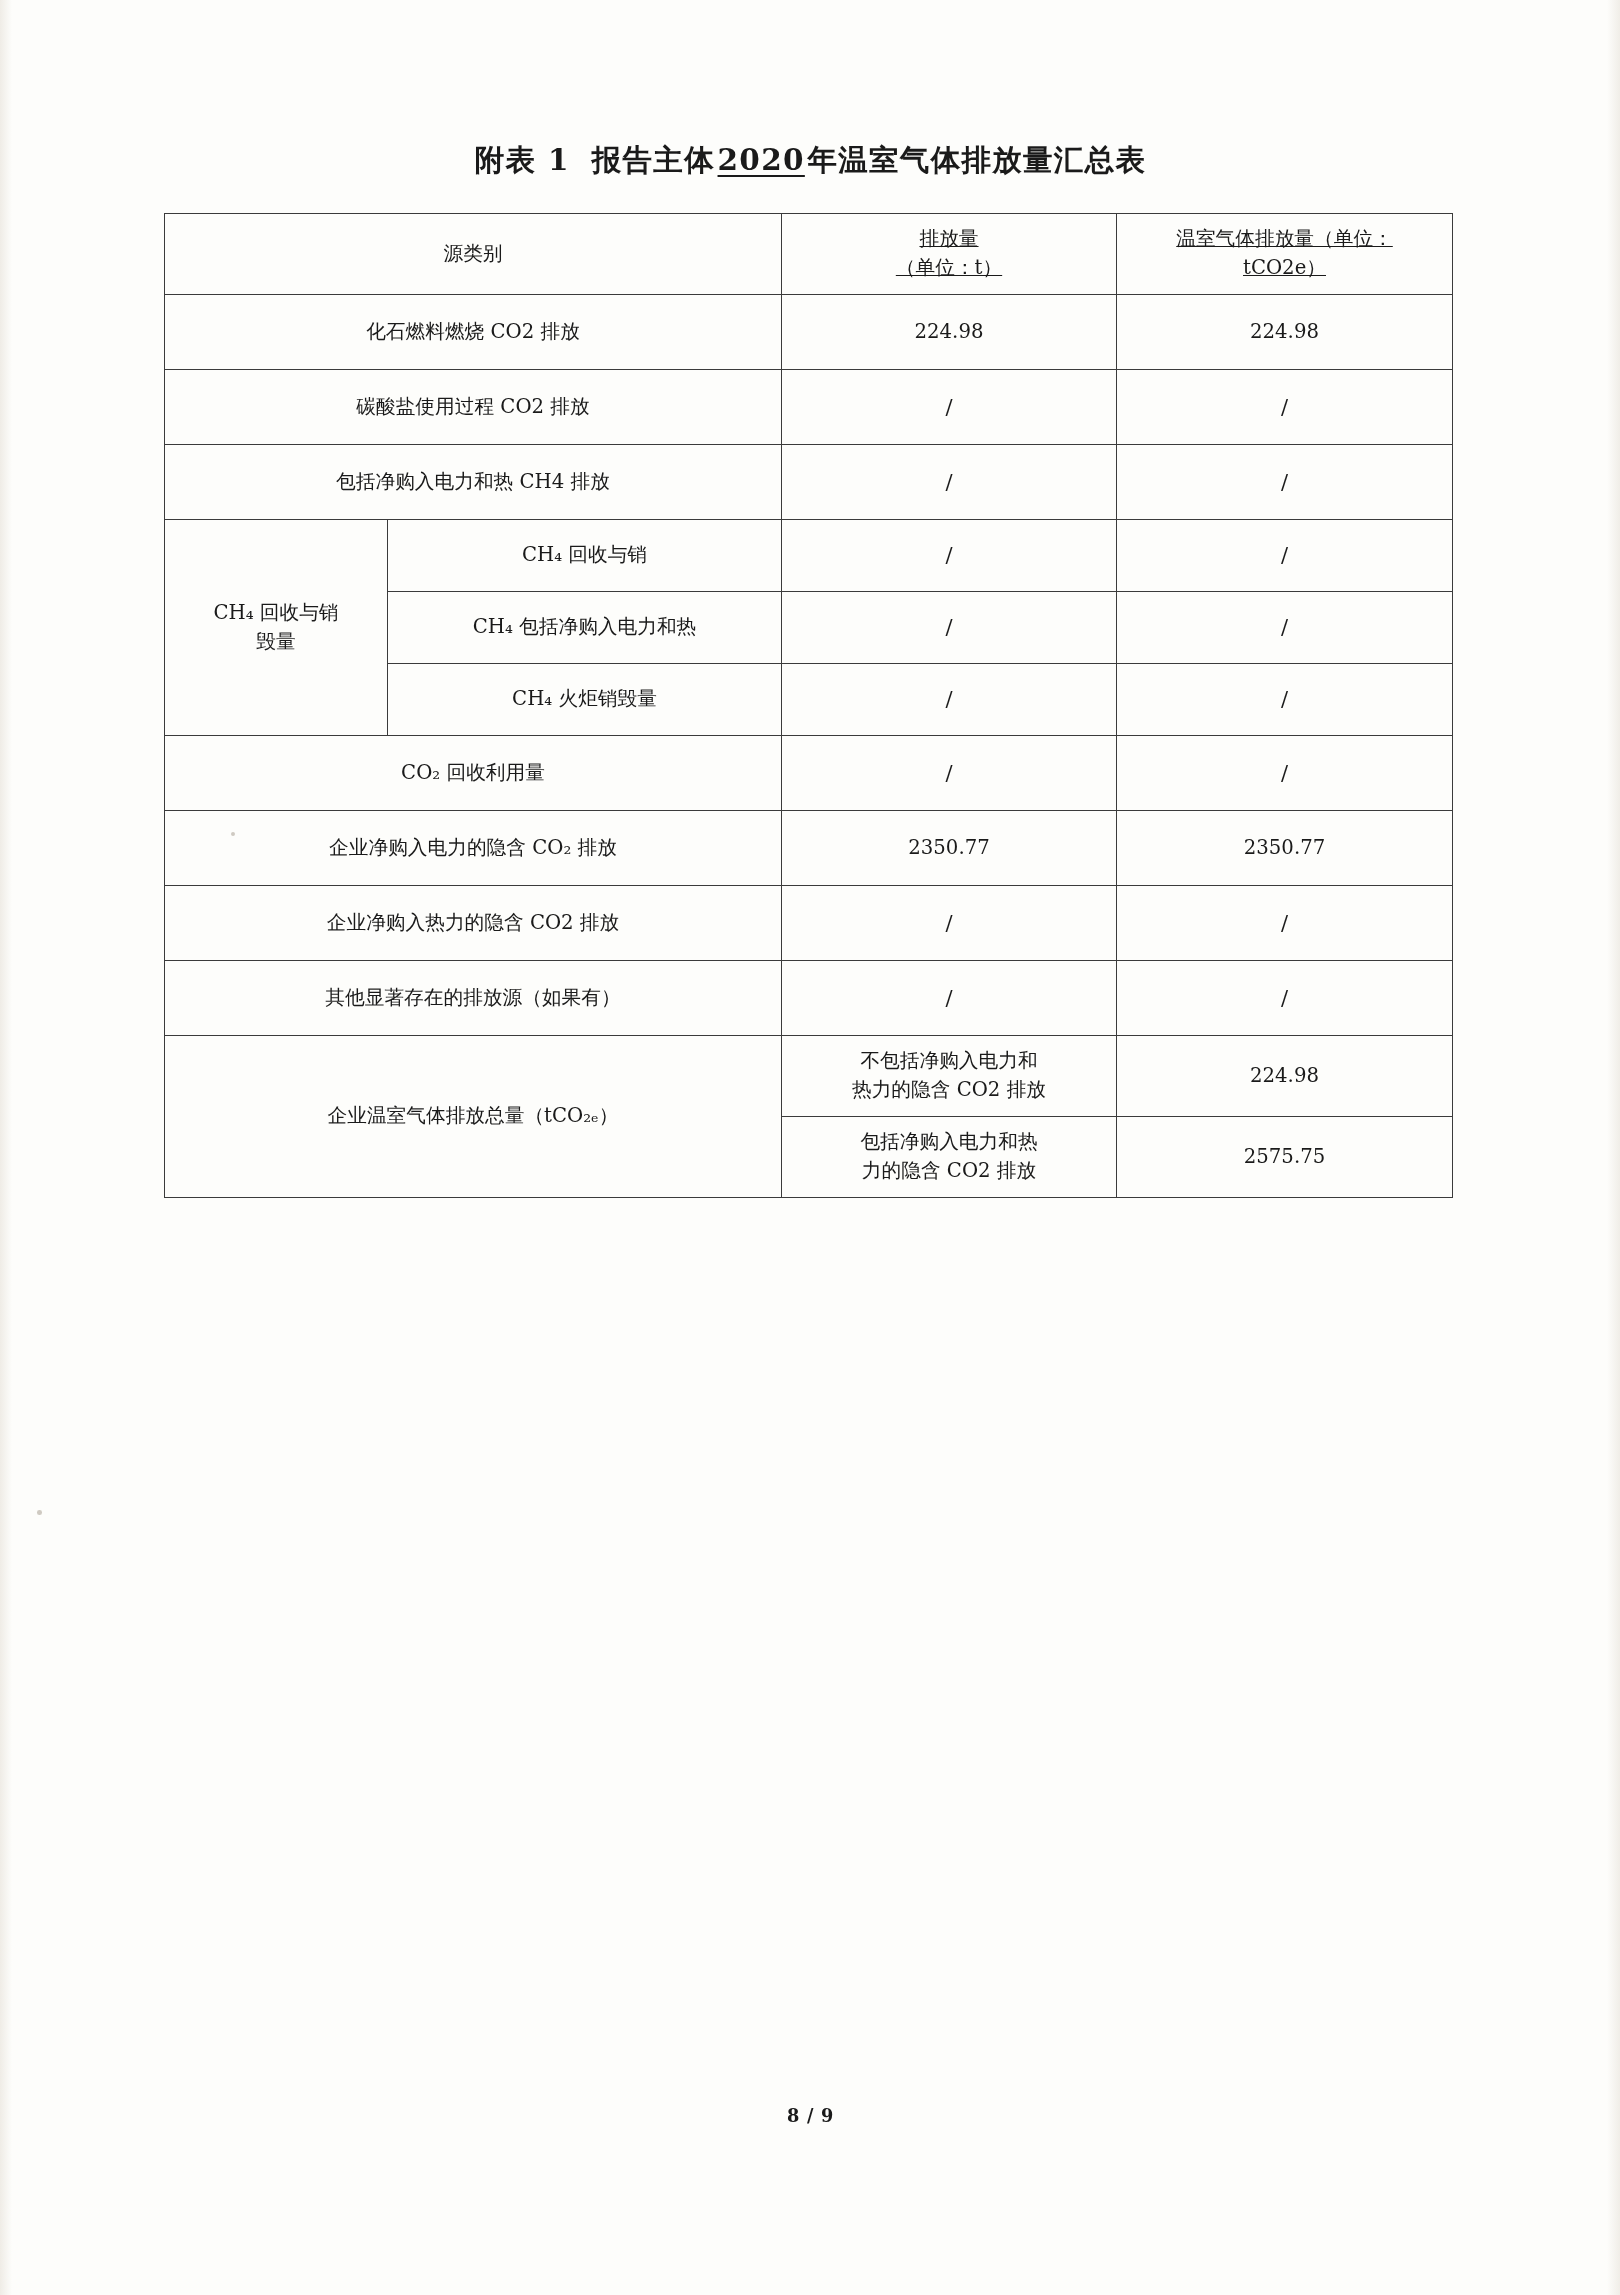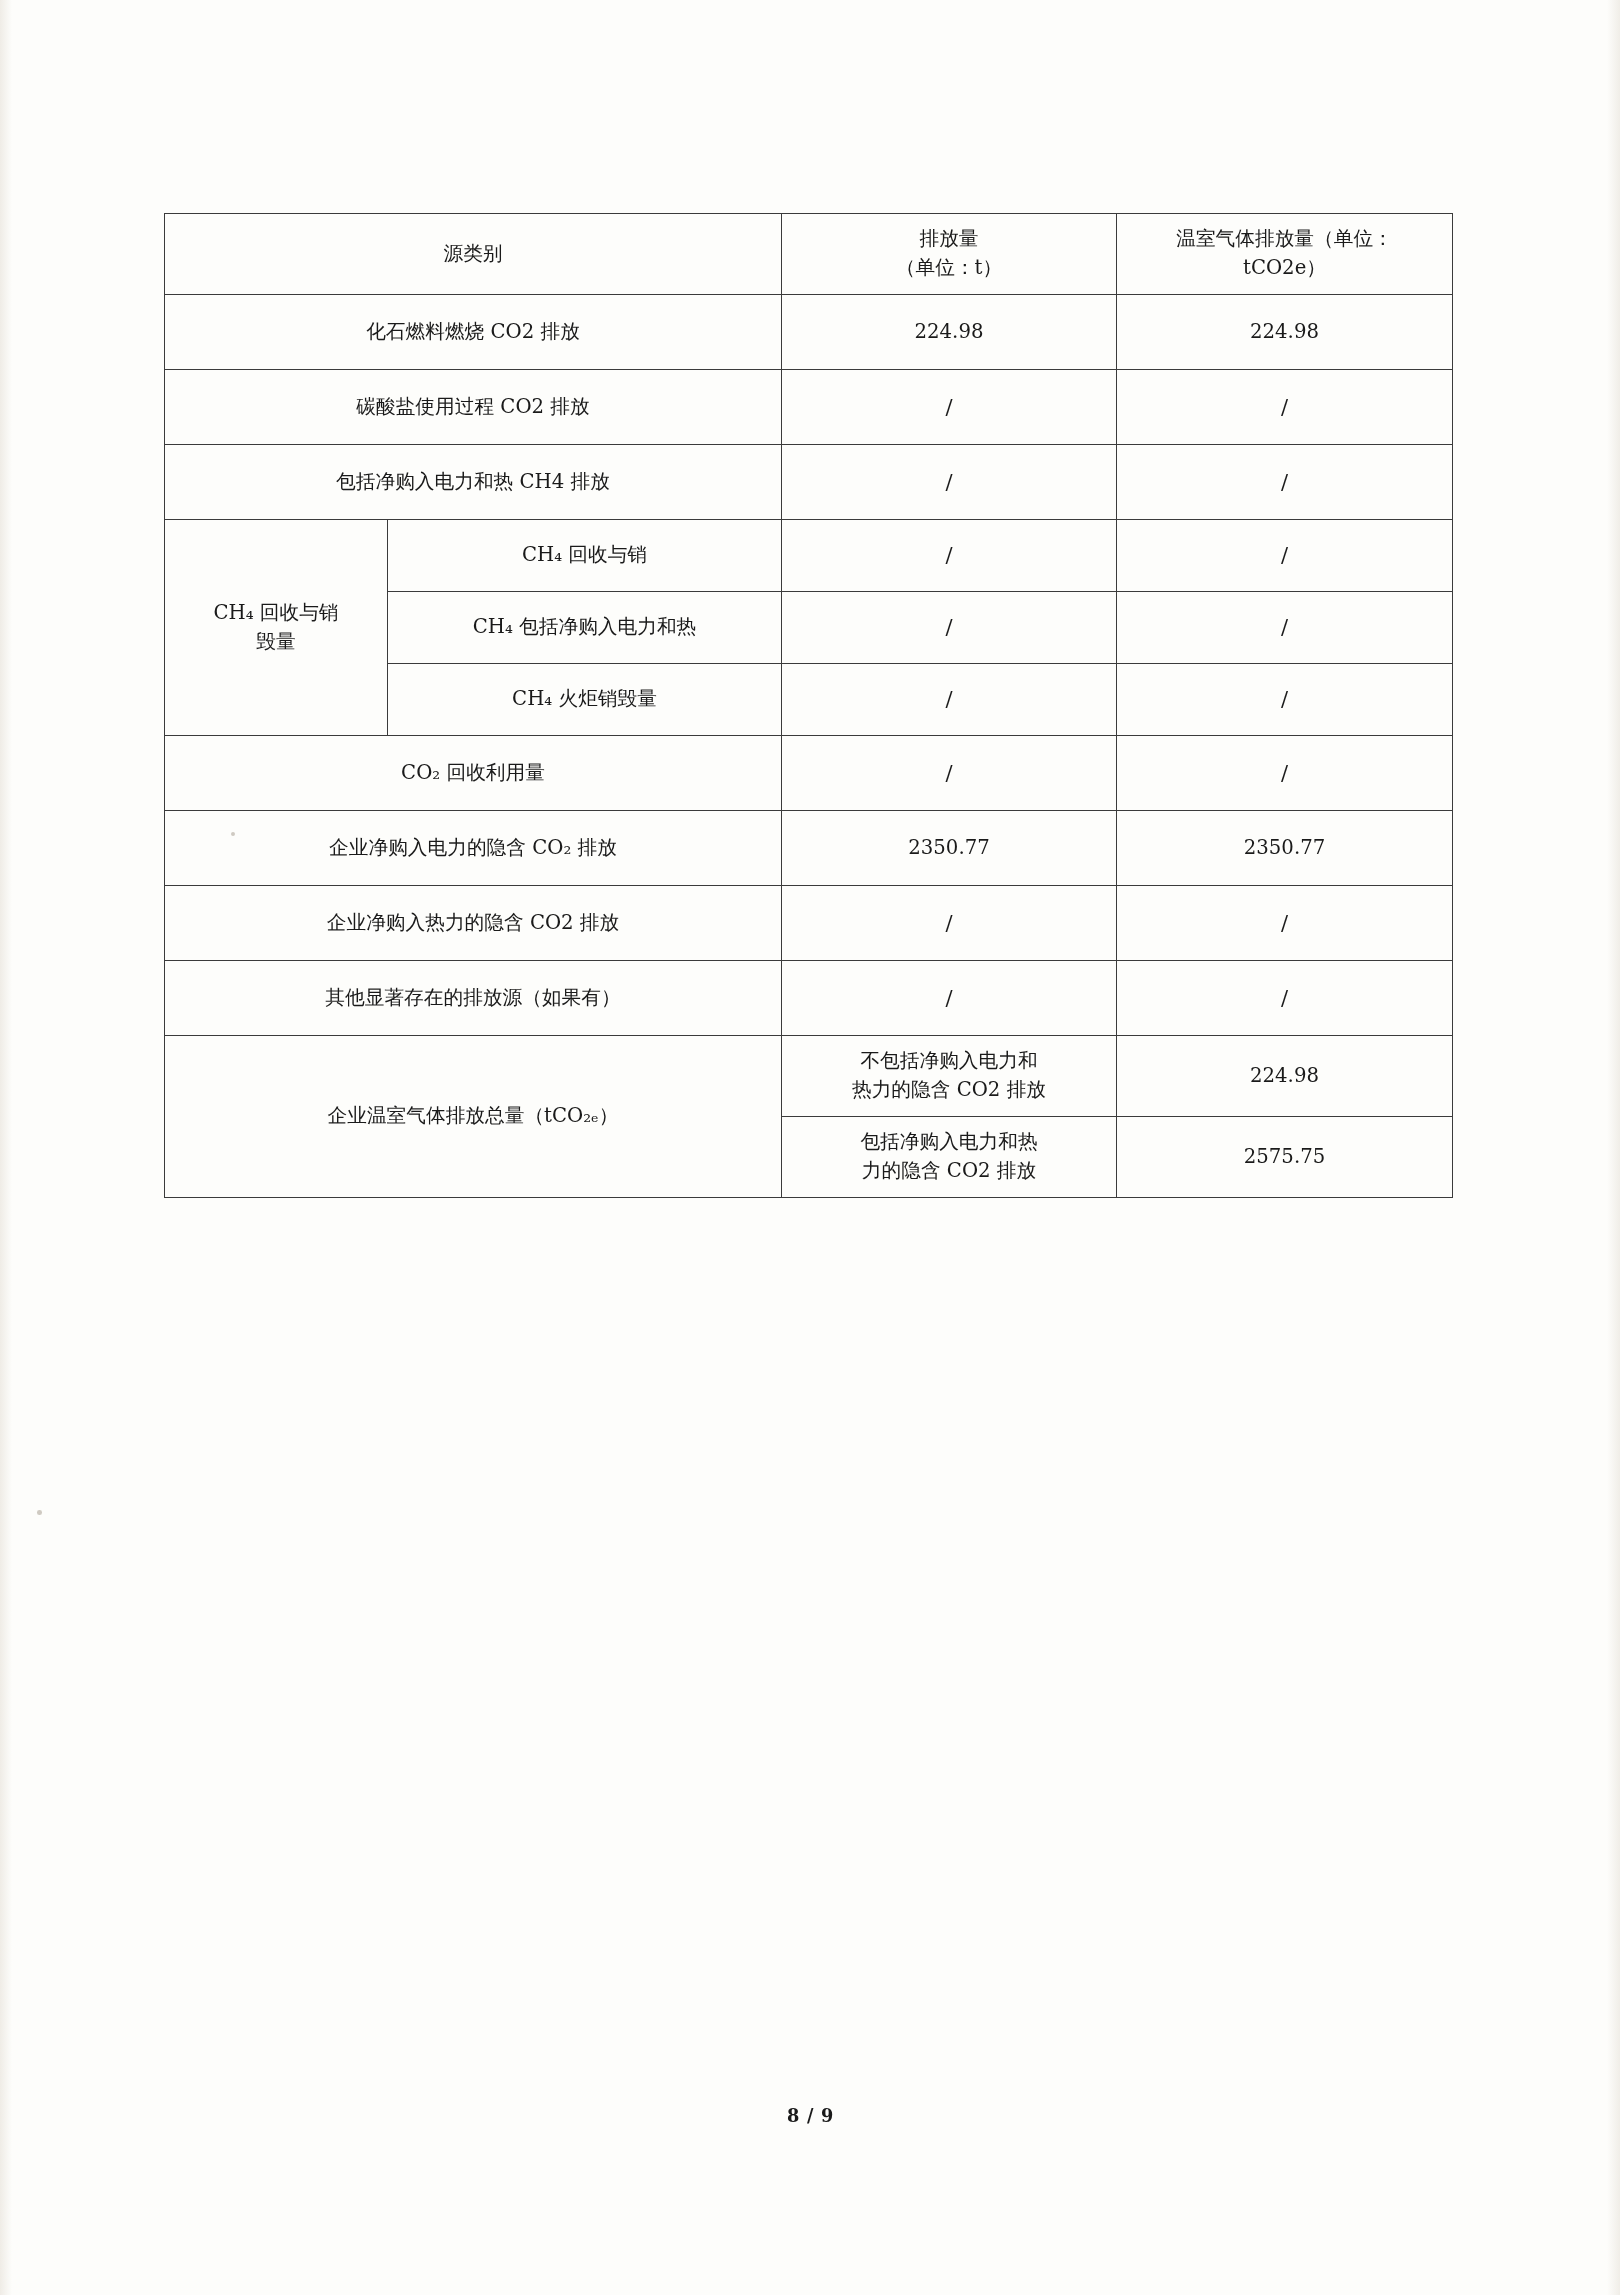--- a/index.html
+++ b/index.html
@@ -71,21 +71,21 @@
   .col-a { width: 223px; }
   .col-b { width: 394px; }
   .col-c { width: 335px; }
   .col-d { width: 336px; }
 
   .h-row td { height: 80px; }
   .r-row td { height: 74px; margin-top: 29px; }
   .sub-row td { height: 71px; }
   .tot-row td { height: 80px; }
 
-  .two-line { line-height: 1.5; }
+  .two-line { line-height: 1.5; text-decoration: underline; }
   .num-right { text-align: right; padding-right: 27.6px; }
   .slash { font-size: 21px; }
   .cell-left {
     text-align: left;
     padding-left: 17px;
     line-height: 1.55;
   }
   .vmerge-label {
     line-height: 1.6;
     margin-left: 28px;
@@ -111,20 +111,23 @@
 </head>
 <body>
 
 <div class="page">
   <div class="scan-edge-left"></div>
   <div class="scan-edge-right"></div>
 
   <div class="speck" style="left:37px; top:1510px; width:4.6px; height:4.6px;"></div>
   <div class="speck" style="left:231px; top:832px; width:3.9px; height:3.9px;"></div>
 
+  <div class="title">
+    <span>附表 1</span><span class="gap"></span><span>报告主体</span><span class="u">2020</span><span>年温室气体排放量汇总表</span>
+  </div>
 
   <table class="emissions">
     <colgroup>
       <col class="col-a">
         <col class="col-b">
         <col class="col-c">
         <col class="col-d">
     </colgroup>
     <tbody>
       <tr class="h-row">

